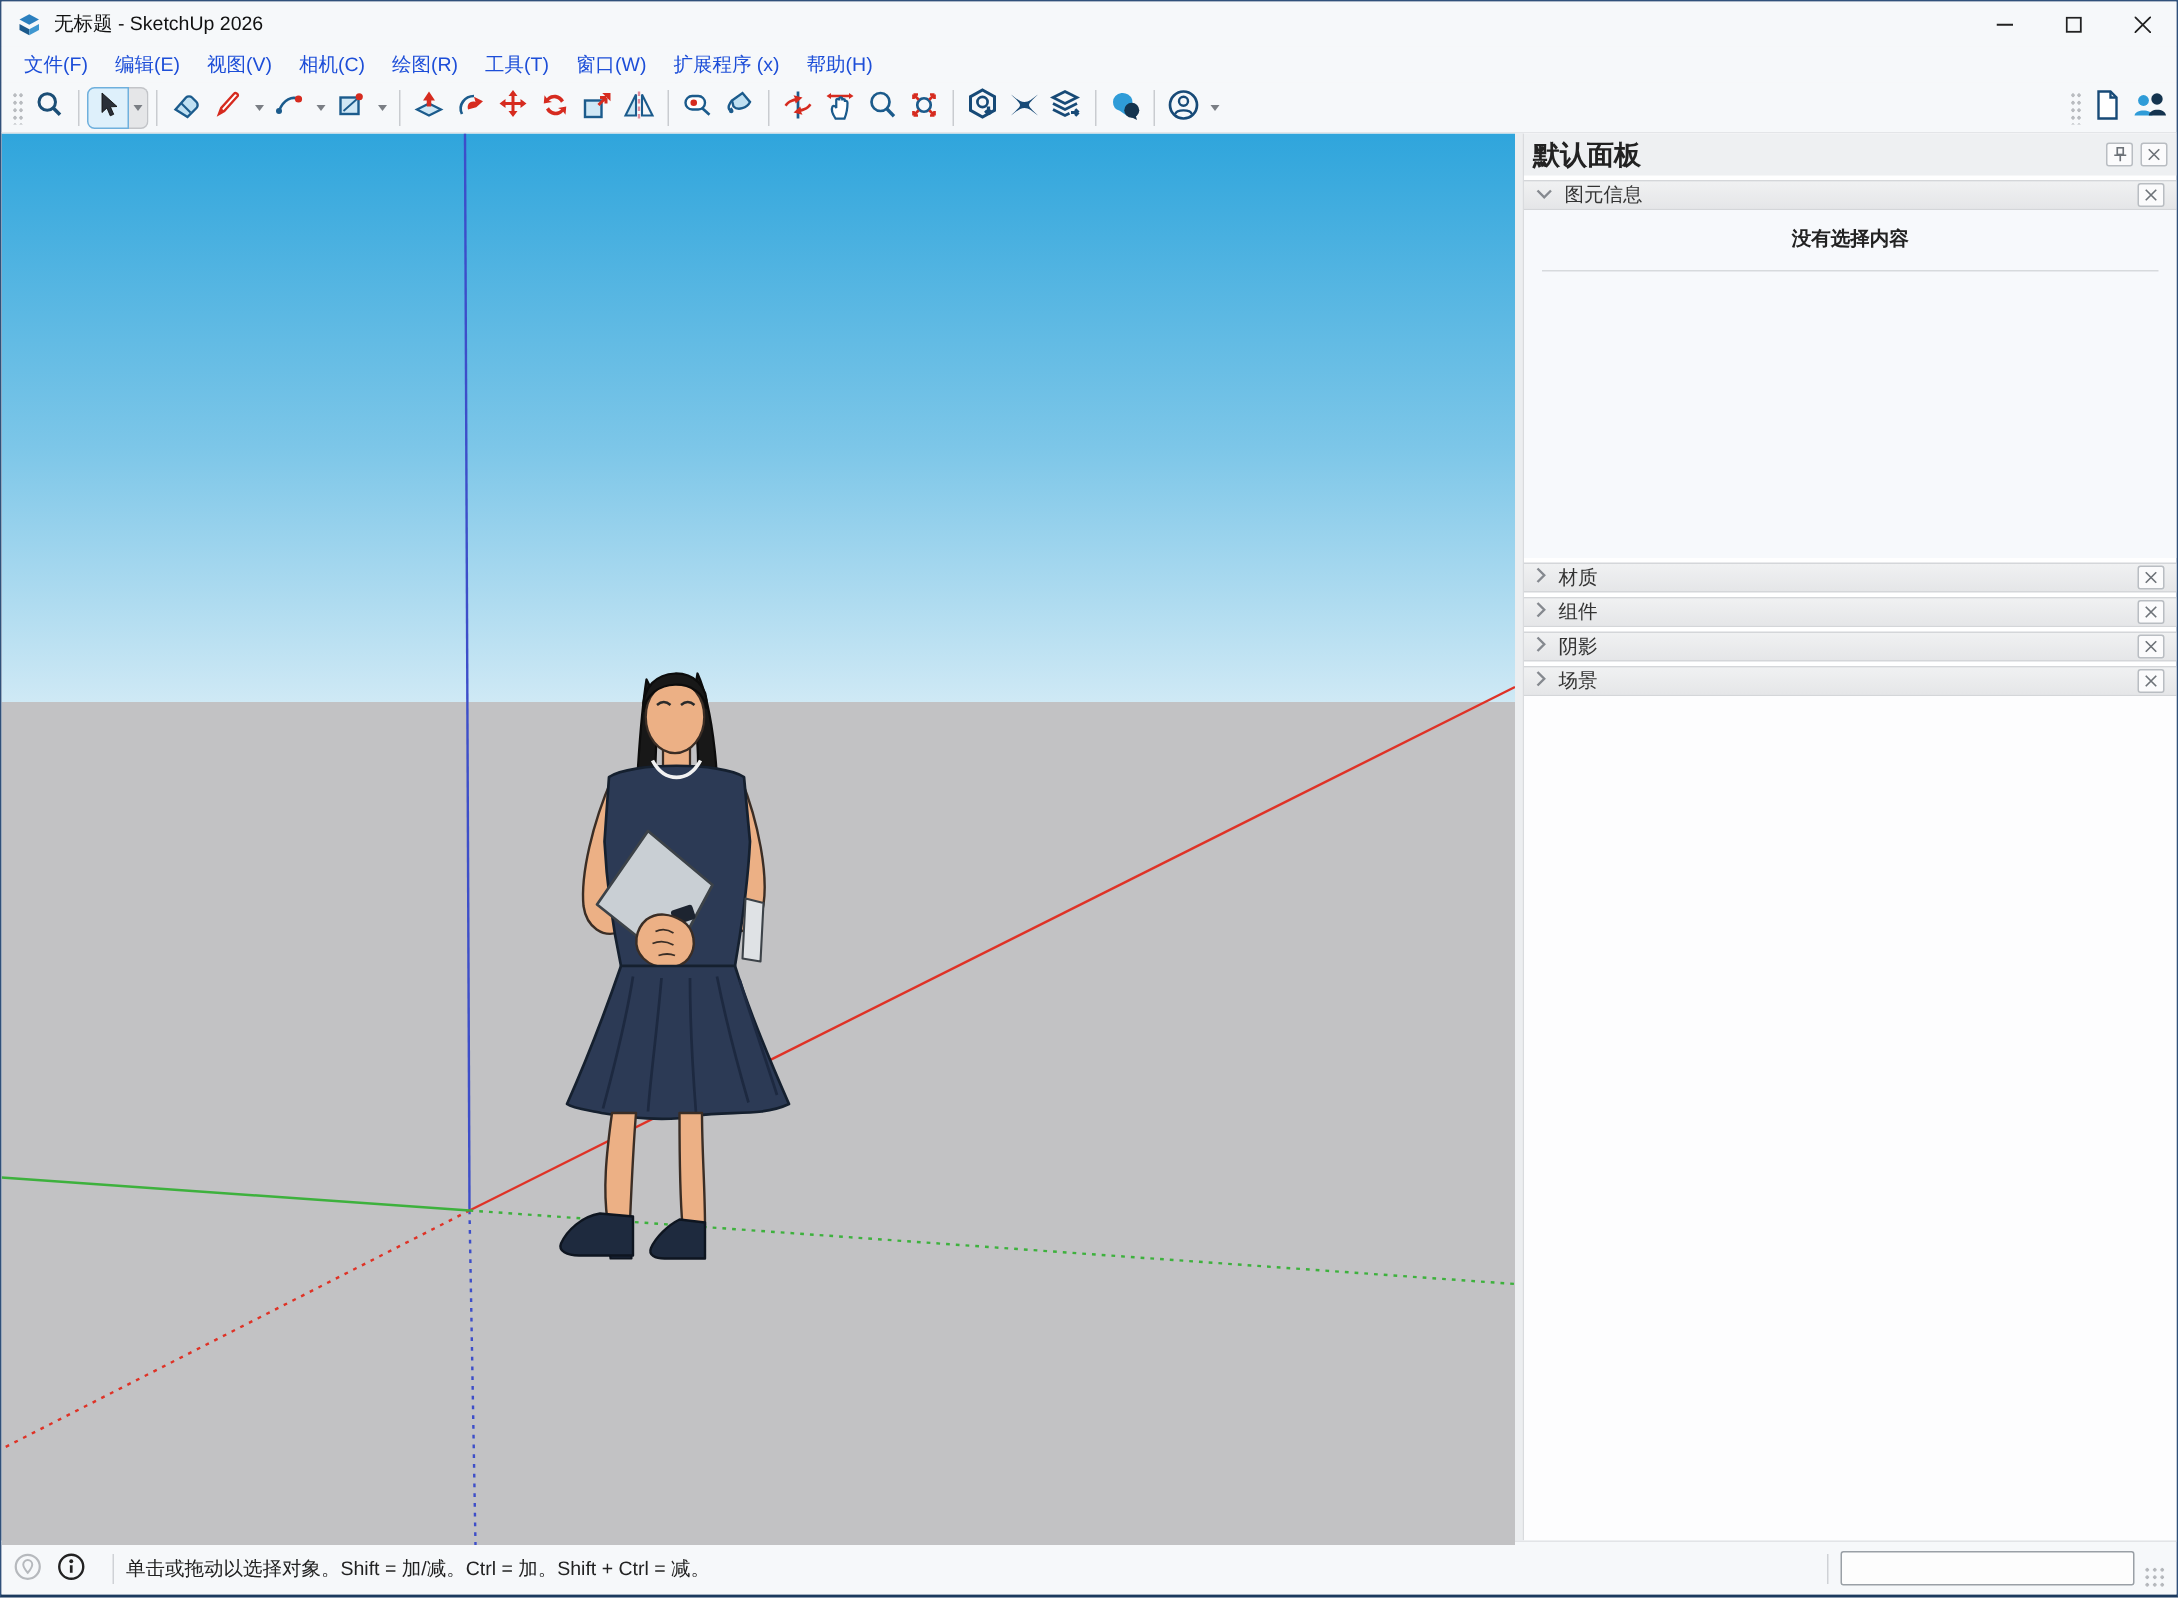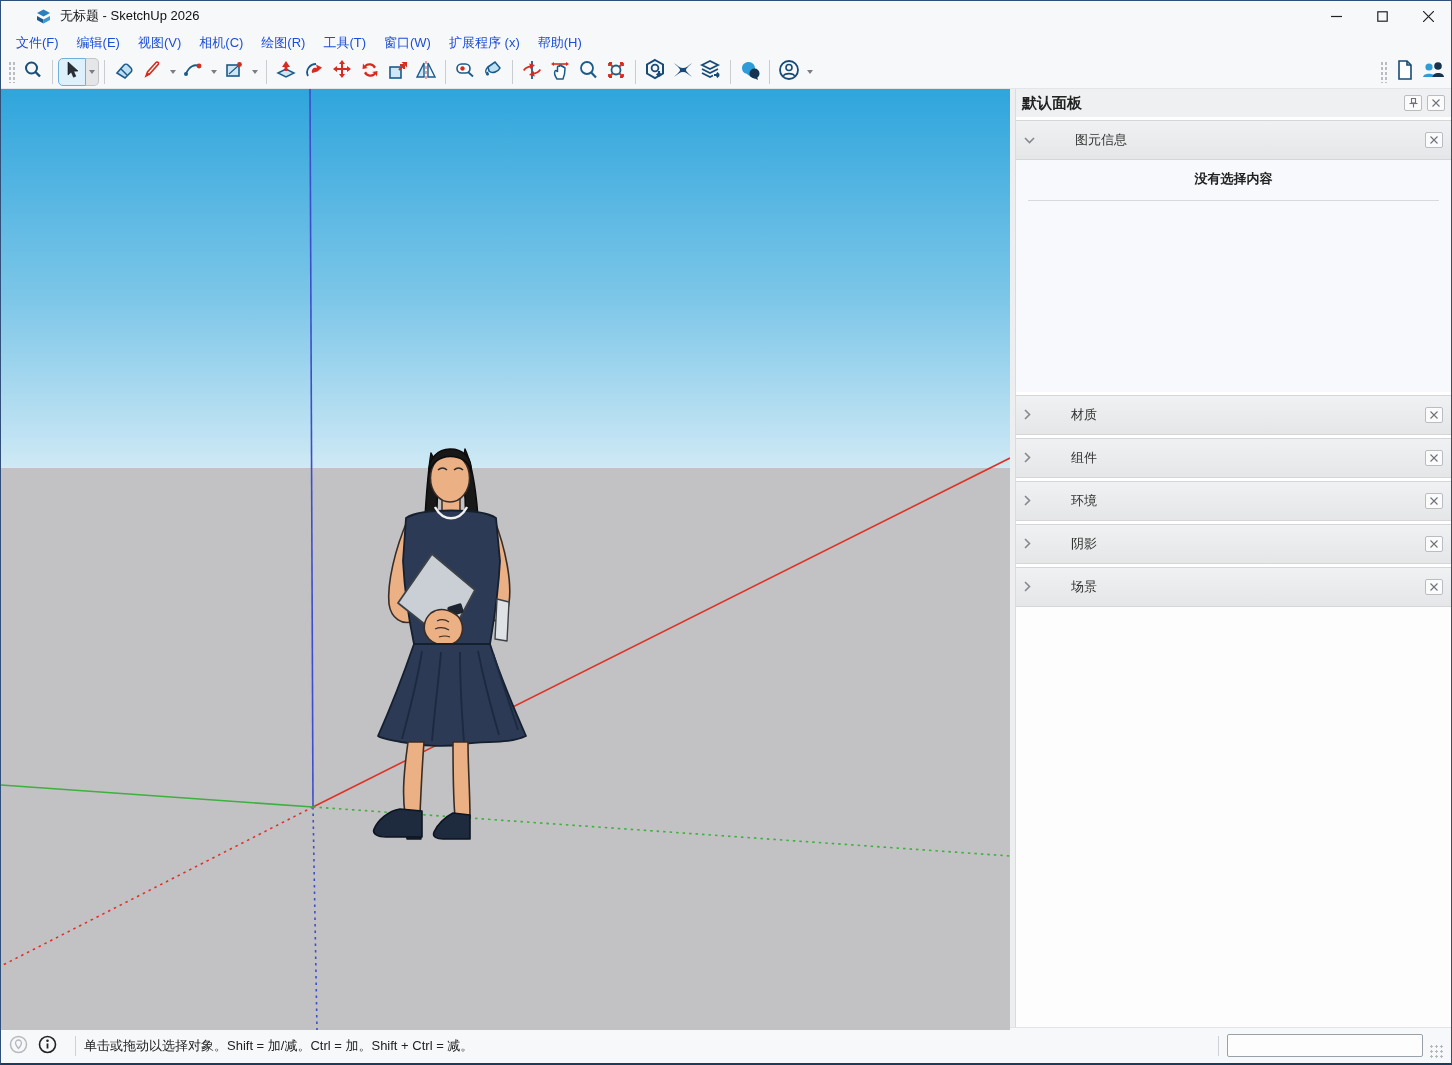--- a/index.html
+++ b/index.html
@@ -4,21 +4,21 @@
 <style>
   * { box-sizing: border-box; margin: 0; padding: 0; }
   html,body { width:1452px; height:1065px; overflow:hidden; }
   body {
     font-family:"Liberation Sans","DejaVu Sans",sans-serif;
     font-size:13px; color:#1a1a1a; background:#f6f7f9;
     border:1px solid #30507a; border-bottom:2px solid #1c3a5e;
     display:flex; flex-direction:column;
   }
   
-  .titlebar { height:30px; display:flex; align-items:center; background:#f6f8fa; flex:0 0 auto;padding-left:24px; }
+  .titlebar { height:30px; display:flex; align-items:center; background:#f6f8fa; flex:0 0 auto; }
   .titlebar .logo { margin:0 8px 0 10px; display:flex; }
   .titlebar .title { font-size:13px; color:#111; }
   .win-controls { margin-left:auto; display:flex; height:100%; }
   .win-btn { width:46px; height:100%; display:flex; align-items:center; justify-content:center; }
   
   .menubar { height:24px; display:flex; align-items:center; padding-left:6px; background:#f6f8fa; flex:0 0 auto; }
   .menu-item { padding:3px 9px; border-radius:3px; color:#1d4ed8; }
   
   .toolbar { height:34px; display:flex; align-items:center; background:#f6f8fa; padding:0 4px; flex:0 0 auto; border-bottom:1px solid #e3e5e8; }
   .grip { width:8px; height:22px; margin:0 3px;
@@ -32,26 +32,26 @@
   .sep { width:1px; height:24px; background:#c9ccd0; margin:0 5px; }
   .toolbar .spacer { flex:1; }
   
   .main { flex:1; display:flex; min-height:0; }
   .viewport { width:1009px; position:relative; flex:0 0 auto; }
   .viewport svg { display:block; }
   .splitter { width:5px; background:#eceef0; flex:0 0 auto; }
   
   .panel { flex:1; background:#ffffff; display:flex; flex-direction:column; border-left:1px solid #d9dbde; }
   .panel-header { height:28px; background:#eef0f2; display:flex; align-items:center; padding:0 6px; flex:0 0 auto; }
-  .panel-title { font-weight:bold; font-size:15px; color:#222; }
+  .panel-title { font-weight:bold; font-size:18px; color:#222; }
   .panel-header .ph-btns { margin-left:auto; display:flex; gap:5px; }
   .sq-btn { width:18px; height:16px; border:1px solid #b9bdc2; background:#fbfbfc; border-radius:2px;
     display:flex; align-items:center; justify-content:center; color:#6d7278; font-size:10px; }
-  .tray-section { height:40px; background:linear-gradient(#f0f1f2,#e5e6e8); border:1px solid #d4d6d9; border-left:none; border-right:none;
-    display:flex; align-items:center; padding:0 8px; margin-top:3px;gap:32px; }
+  .tray-section { height:20px; background:linear-gradient(#f0f1f2,#e5e6e8); border:1px solid #d4d6d9; border-left:none; border-right:none;
+    display:flex; align-items:center; padding:0 8px; margin-top:3px; }
   .tray-section:first-of-type { margin-top:0; }
   .tray-label { margin-left:8px; color:#333; }
   .tray-close { margin-left:auto; }
   .chev { color:#85898f; font-size:11px; display:inline-block; }
   .entity-content { background:#f7f9fc; padding:10px 12px 0 12px; height:232px; }
   .entity-empty { font-weight:bold; color:#222; padding-bottom:12px; border-bottom:1px solid #d7dadd;text-align:center; }
   .panel-rest { flex:1; background:#fdfdfe; }
   
   .statusbar { height:36px; background:#f6f8fa; border-top:1px solid #e2e4e7; display:flex; align-items:center; padding:0 8px; flex:0 0 auto; }
   .status-icons { display:flex; gap:10px; align-items:center; margin-right:10px; }
@@ -425,31 +425,20 @@
           <svg width="8" height="8" viewBox="0 0 8 8">
             <path d="M0.5 0.5 L7.5 7.5 M7.5 0.5 L0.5 7.5" stroke="#6d7278" stroke-width="1.1"></path>
           </svg>
         </span>
     </div>
     <div class="tray-section">
       <span class="chev"><svg width="7" height="11" viewBox="0 0 7 11">
             <path d="M1 1 L5.5 5.5 L1 10" fill="none" stroke="#85898f" stroke-width="1.6"></path>
           </svg></span>
       <span class="tray-label">组件</span>
-      <span class="sq-btn tray-close">
-          <svg width="8" height="8" viewBox="0 0 8 8">
-            <path d="M0.5 0.5 L7.5 7.5 M7.5 0.5 L0.5 7.5" stroke="#6d7278" stroke-width="1.1"></path>
-          </svg>
-        </span>
-    </div>
-    <div class="tray-section">
-      <span class="chev"><svg width="7" height="11" viewBox="0 0 7 11">
-            <path d="M1 1 L5.5 5.5 L1 10" fill="none" stroke="#85898f" stroke-width="1.6"></path>
-          </svg></span>
-      <span class="tray-label">环境</span>
       <span class="sq-btn tray-close">
           <svg width="8" height="8" viewBox="0 0 8 8">
             <path d="M0.5 0.5 L7.5 7.5 M7.5 0.5 L0.5 7.5" stroke="#6d7278" stroke-width="1.1"></path>
           </svg>
         </span>
     </div>
     <div class="tray-section">
       <span class="chev"><svg width="7" height="11" viewBox="0 0 7 11">
             <path d="M1 1 L5.5 5.5 L1 10" fill="none" stroke="#85898f" stroke-width="1.6"></path>
           </svg></span>

